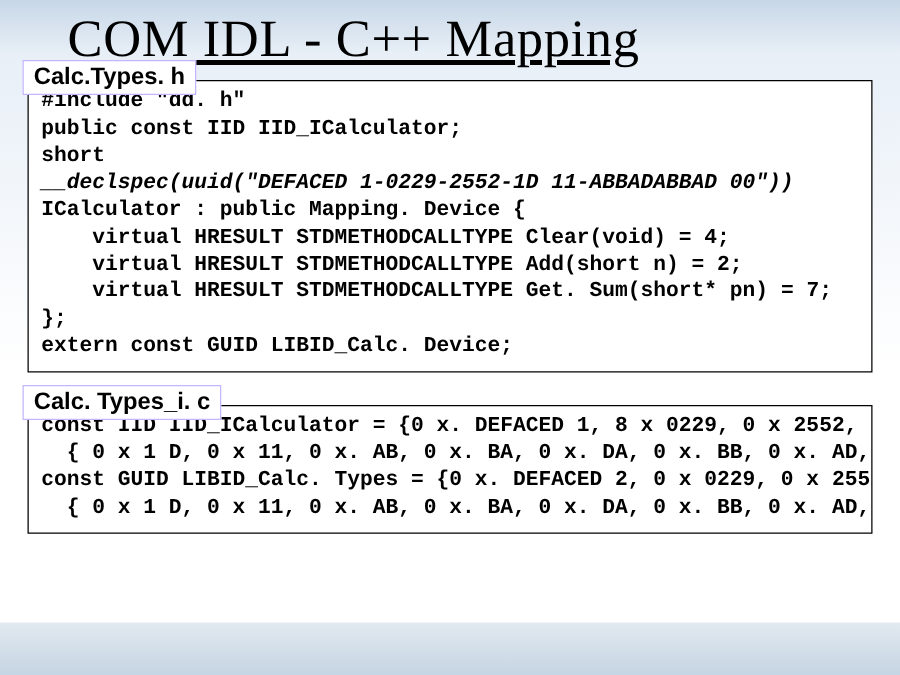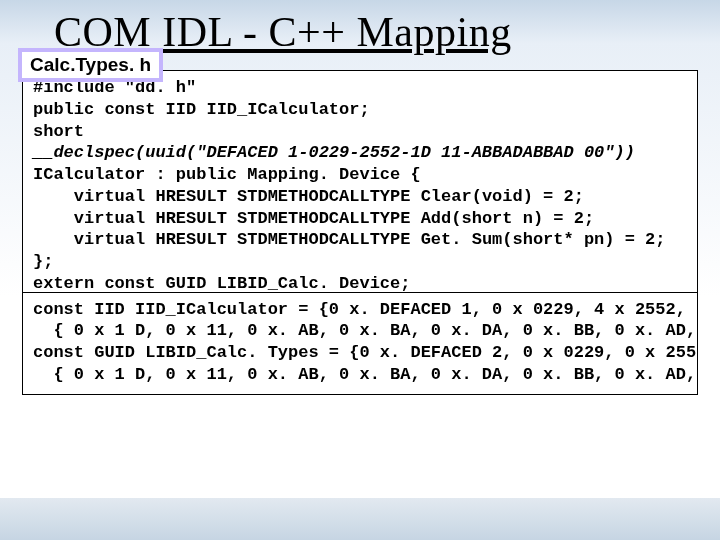--- a/index.html
+++ b/index.html
@@ -40,21 +40,21 @@
     font-size: 42px;
     font-weight: 400;
     color: #000;
     margin: 0 0 0 32px;
     text-decoration: underline;
     letter-spacing: 0.5px;
   }
   .file-label {
     display: inline-block;
     background: #ffffff;
-    border: 4px solid #c4b5fd;
+    border: 1px solid #c4b5fd;
     padding: 2px 8px 2px 8px;
     font-family: "Trebuchet MS", Verdana, Arial, sans-serif;
     font-weight: 700;
     font-size: 19px;
     color: #000;
     position: relative;
     z-index: 3;
   }
   .label-wrap {
     margin-top: -8px;
@@ -92,24 +92,27 @@
   <h1 class="title">COM IDL - C++ Mapping</h1>
 
   <div class="label-wrap">
     <span class="file-label">Calc.Types. h</span>
   </div>
   <div class="code-box"><span>#include "dd. h"</span>
 <span>public const IID IID_ICalculator;</span>
 <span>short</span>
 <span class="em">__declspec(uuid("DEFACED 1-0229-2552-1D 11-ABBADABBAD 00"))</span>
 <span>ICalculator : public Mapping. Device {</span>
-    <span>virtual HRESULT STDMETHODCALLTYPE Clear(void) = 2;</span>
+    <span>virtual HRESULT STDMETHODCALLTYPE Clear(void) = 4;</span>
     <span>virtual HRESULT STDMETHODCALLTYPE Add(short n) = 2;</span>
-    <span>virtual HRESULT STDMETHODCALLTYPE Get. Sum(short* pn) = 2;</span>
+    <span>virtual HRESULT STDMETHODCALLTYPE Get. Sum(short* pn) = 7;</span>
 <span>};</span>
 <span>extern const GUID LIBID_Calc. Device;</span></div>
 
-  <div class="code-box"><span>const IID IID_ICalculator = {0 x. DEFACED 1, 0 x 0229, 4 x 2552,</span>
+  <div class="label-wrap2">
+    <span class="file-label">Calc. Types_i. c</span>
+  </div>
+  <div class="code-box"><span>const IID IID_ICalculator = {0 x. DEFACED 1, 8 x 0229, 0 x 2552,</span>
 <span>  { 0 x 1 D, 0 x 11, 0 x. AB, 0 x. BA, 0 x. DA, 0 x. BB, 0 x. AD, 0 x 00 } };</span>
 <span>const GUID LIBID_Calc. Types = {0 x. DEFACED 2, 0 x 0229, 0 x 2552,</span>
 <span>  { 0 x 1 D, 0 x 11, 0 x. AB, 0 x. BA, 0 x. DA, 0 x. BB, 0 x. AD, 0 x 00 } };</span></div>
 
 </div>
 
 </body></html>

